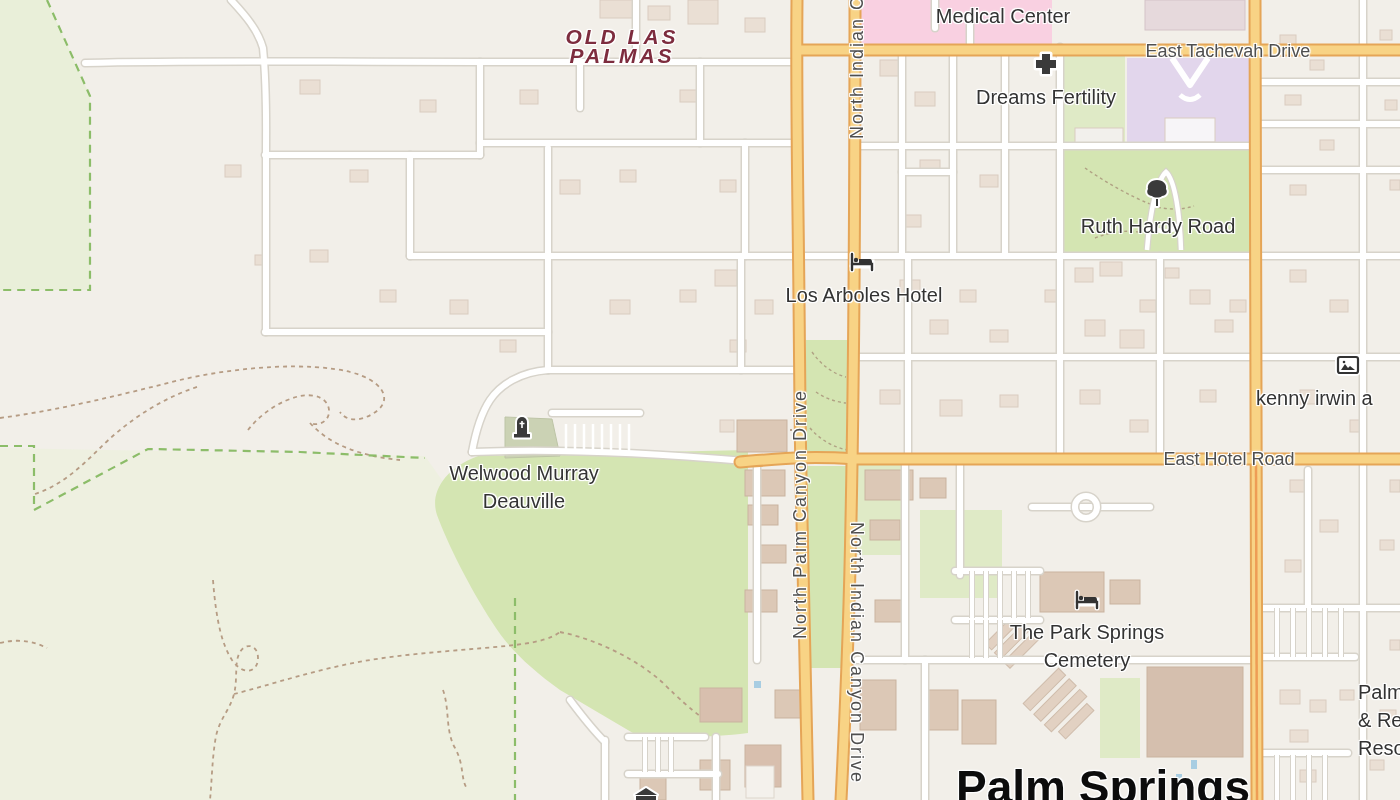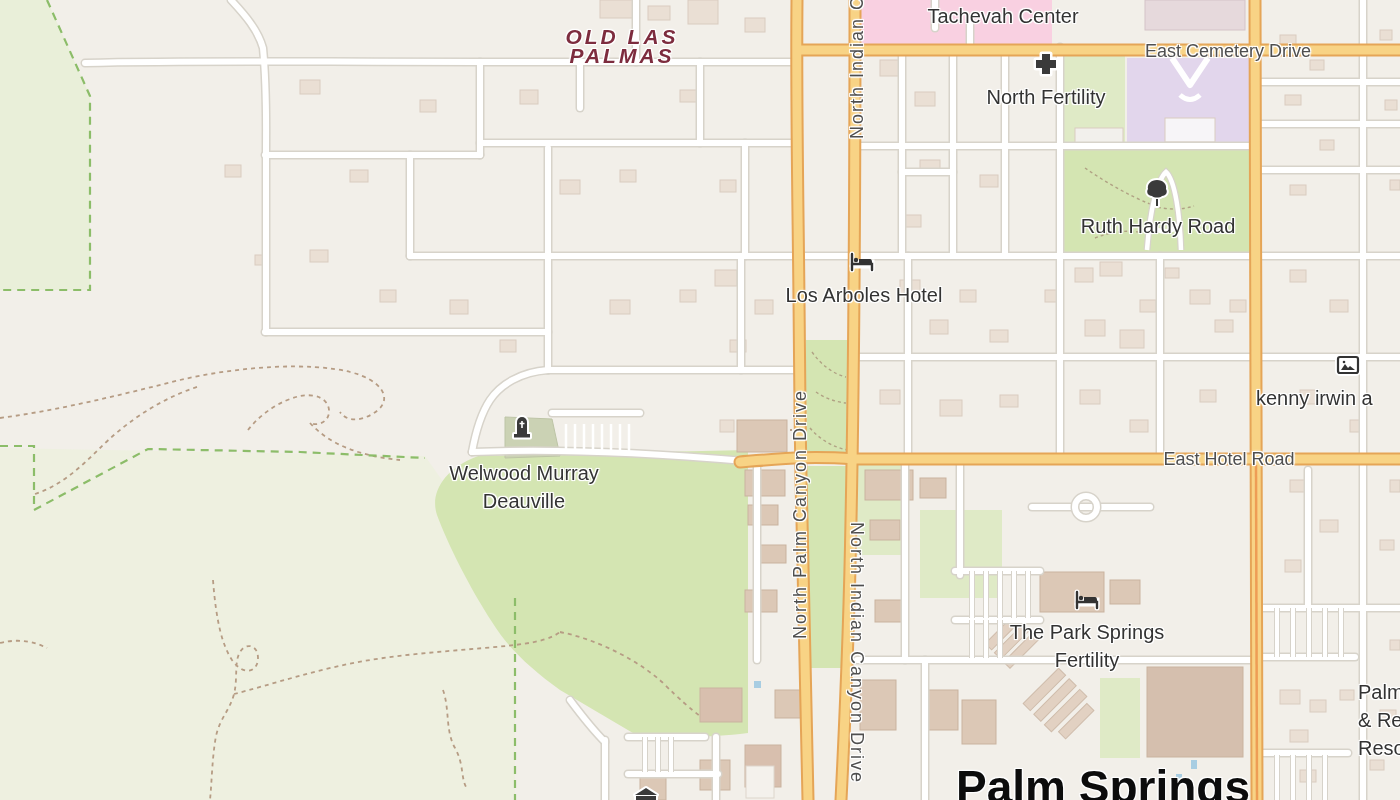--- a/index.html
+++ b/index.html
@@ -380,36 +380,36 @@
   <g fill="none" stroke="#8cbd69" stroke-width="2.2" stroke-dasharray="8 6">
     <path d="M0,446 L34,446 L34,510 L148,449 L300,452 L425,458"></path>
     <path d="M47,0 L90,96 L90,290 L0,290"></path>
     <path d="M515,598 L515,800"></path>
   </g>
 </svg>
 
 <div class="lbl hood" style="left:622px;top:37px">OLD LAS</div>
 <div class="lbl hood" style="left:622px;top:56px">PALMAS</div>
 
-<div class="lbl poi" style="left:1003px;top:16px">Tachevah Center</div>
-<div class="lbl road" style="left:1228px;top:51px">East Cemetery Drive</div>
-<div class="lbl poi" style="left:1046px;top:97px">North Fertility</div>
+<div class="lbl poi" style="left:1003px;top:16px">Medical Center</div>
+<div class="lbl road" style="left:1228px;top:51px">East Tachevah Drive</div>
+<div class="lbl poi" style="left:1046px;top:97px">Dreams Fertility</div>
 <div class="lbl poi" style="left:1158px;top:226px">Ruth Hardy Road</div>
 <div class="lbl poi" style="left:864px;top:295px">Los Arboles Hotel</div>
 <div class="lbl poi poi-left" style="left:1256px;top:398px">kenny irwin a</div>
 <div class="lbl road" style="left:1229px;top:459px">East Hotel Road</div>
 <div class="lbl poi" style="left:524px;top:473px">Welwood Murray</div>
 <div class="lbl poi" style="left:524px;top:501px">Deauville</div>
 
 <div class="lbl road vert-up" style="left:800px;top:514px">North Palm Canyon Drive</div>
 <div class="lbl road vert-up" style="left:857px;top:8px">North Indian Canyon Drive</div>
 <div class="lbl road vert-down" style="left:856px;top:653px">North Indian Canyon Drive</div>
 
 <div class="lbl poi" style="left:1087px;top:632px">The Park Springs</div>
-<div class="lbl poi" style="left:1087px;top:660px">Fertility</div>
+<div class="lbl poi" style="left:1087px;top:660px">Cemetery</div>
 
 <div class="lbl city" style="left:1103px;top:787px">Palm Springs</div>
 
 <div class="lbl poi poi-left" style="left:1358px;top:692px">Palm</div>
 <div class="lbl poi poi-left" style="left:1358px;top:720px">&amp; Re</div>
 <div class="lbl poi poi-left" style="left:1358px;top:748px">Reso</div>
 
 <span class="icon" style="left:1046px;top:66px">
   <svg width="26" height="26" viewBox="0 0 26 26">
     <path d="M9,3 h8 v6 h6 v8 h-6 v6 h-8 v-6 h-6 v-8 h6 z" fill="none" stroke="#fff" stroke-width="5" stroke-linejoin="round"></path>

